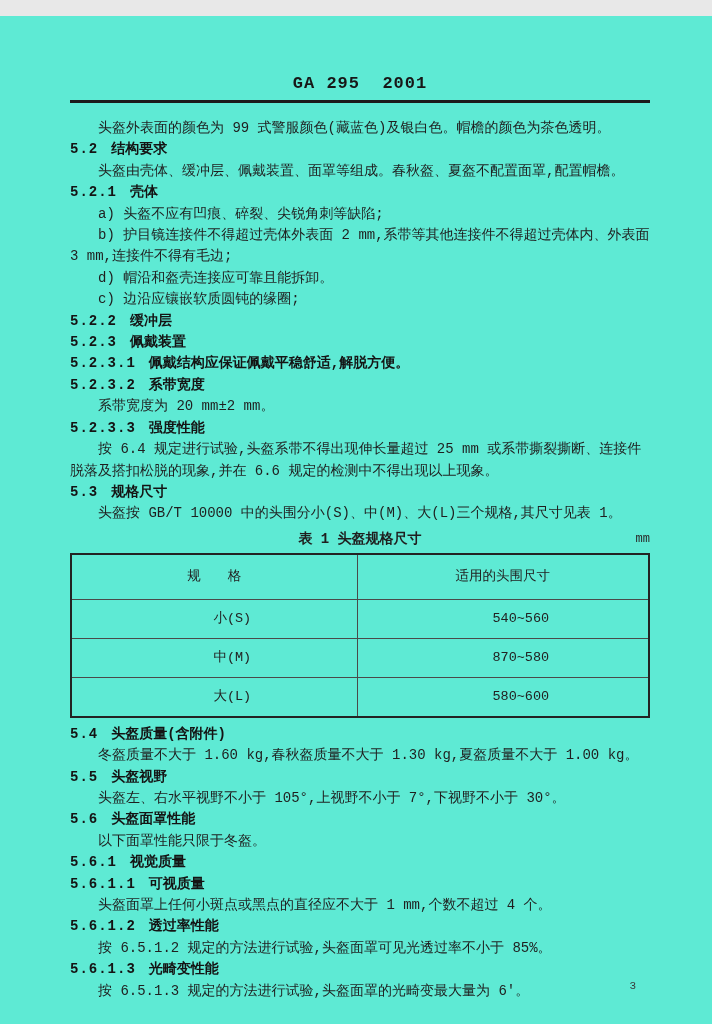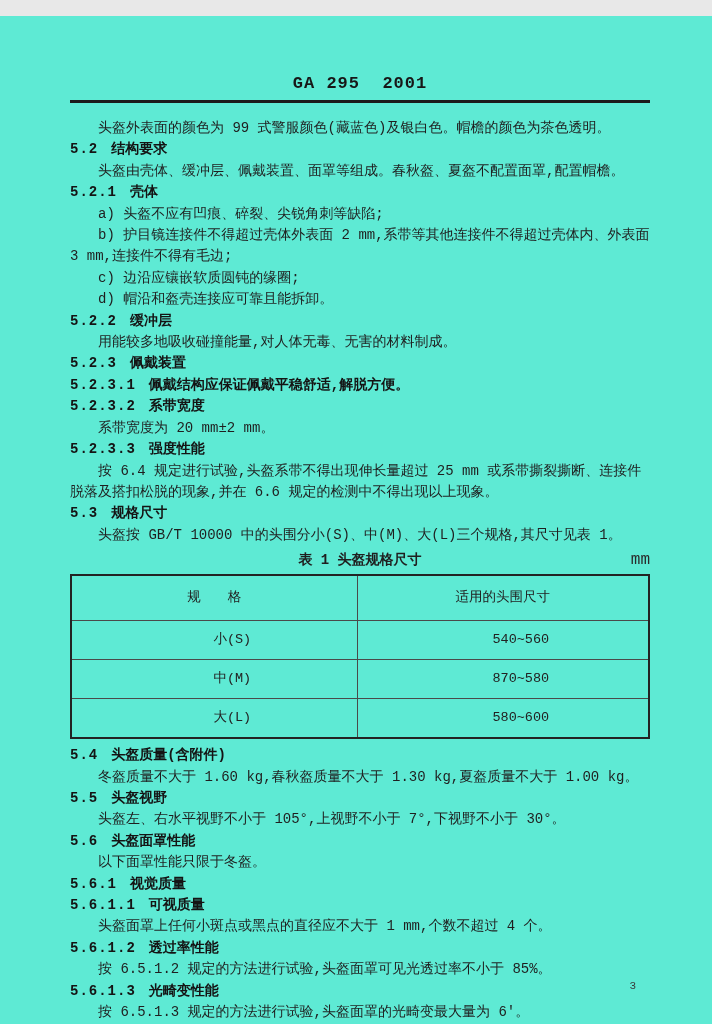--- a/index.html
+++ b/index.html
@@ -36,21 +36,21 @@
   .table-caption {
     position: relative;
     text-align: center;
     font-weight: 700;
     font-size: 14px;
     line-height: 20px;
     margin-bottom: 4px;
   }
   .table-unit {
     position: absolute; right: 0; bottom: 0;
-    font-size: 16px; font-weight: 400; color: #2a2a2a;
+    font-size: 12px; font-weight: 400; color: #2a2a2a;
   }
   table.spec-table {
     width: 100%;
     border-collapse: collapse;
     border: 2px solid #232323;
   }
   table.spec-table th, table.spec-table td {
     border: 1px solid #4a4a4a;
     text-align: center;
     vertical-align: middle;
@@ -74,24 +74,23 @@
 <div class="page">
   <div class="doc-code">GA 295  2001</div>
   <div class="header-rule"></div>
   <div class="doc-body">
       <div class="blk para">头盔外表面的颜色为 99 式警服颜色(藏蓝色)及银白色。帽檐的颜色为茶色透明。</div>
       <div class="blk heading"><span class="hnum">5.2</span><span class="htitle">结构要求</span></div>
       <div class="blk para">头盔由壳体、缓冲层、佩戴装置、面罩等组成。春秋盔、夏盔不配置面罩,配置帽檐。</div>
       <div class="blk heading"><span class="hnum">5.2.1</span><span class="htitle">壳体</span></div>
       <div class="blk para">a) 头盔不应有凹痕、碎裂、尖锐角刺等缺陷;</div>
       <div class="blk para">b) 护目镜连接件不得超过壳体外表面 2 mm,系带等其他连接件不得超过壳体内、外表面 3 mm,连接件不得有毛边;</div>
+      <div class="blk para">d) 帽沿和盔壳连接应可靠且能拆卸。</div>
       <div class="blk para">c) 边沿应镶嵌软质圆钝的缘圈;</div>
-      <div class="blk para">d) 帽沿和盔壳连接应可靠且能拆卸。</div>
       <div class="blk heading"><span class="hnum">5.2.2</span><span class="htitle">缓冲层</span></div>
-      <div class="blk para">用能较多地吸收碰撞能量,对人体无毒、无害的材料制成。</div>
       <div class="blk heading"><span class="hnum">5.2.3</span><span class="htitle">佩戴装置</span></div>
       <div class="blk heading"><span class="hnum">5.2.3.1</span><span class="htitle">佩戴结构应保证佩戴平稳舒适,解脱方便。</span></div>
       <div class="blk heading"><span class="hnum">5.2.3.2</span><span class="htitle">系带宽度</span></div>
       <div class="blk para">系带宽度为 20 mm±2 mm。</div>
       <div class="blk heading"><span class="hnum">5.2.3.3</span><span class="htitle">强度性能</span></div>
       <div class="blk para">按 6.4 规定进行试验,头盔系带不得出现伸长量超过 25 mm 或系带撕裂撕断、连接件脱落及搭扣松脱的现象,并在 6.6 规定的检测中不得出现以上现象。</div>
       <div class="blk heading"><span class="hnum">5.3</span><span class="htitle">规格尺寸</span></div>
       <div class="blk para">头盔按 GB/T 10000 中的头围分小(S)、中(M)、大(L)三个规格,其尺寸见表 1。</div>
       <div class="table-block">
         <div class="table-caption"><span>表 1  头盔规格尺寸</span><span class="table-unit">mm</span></div>

